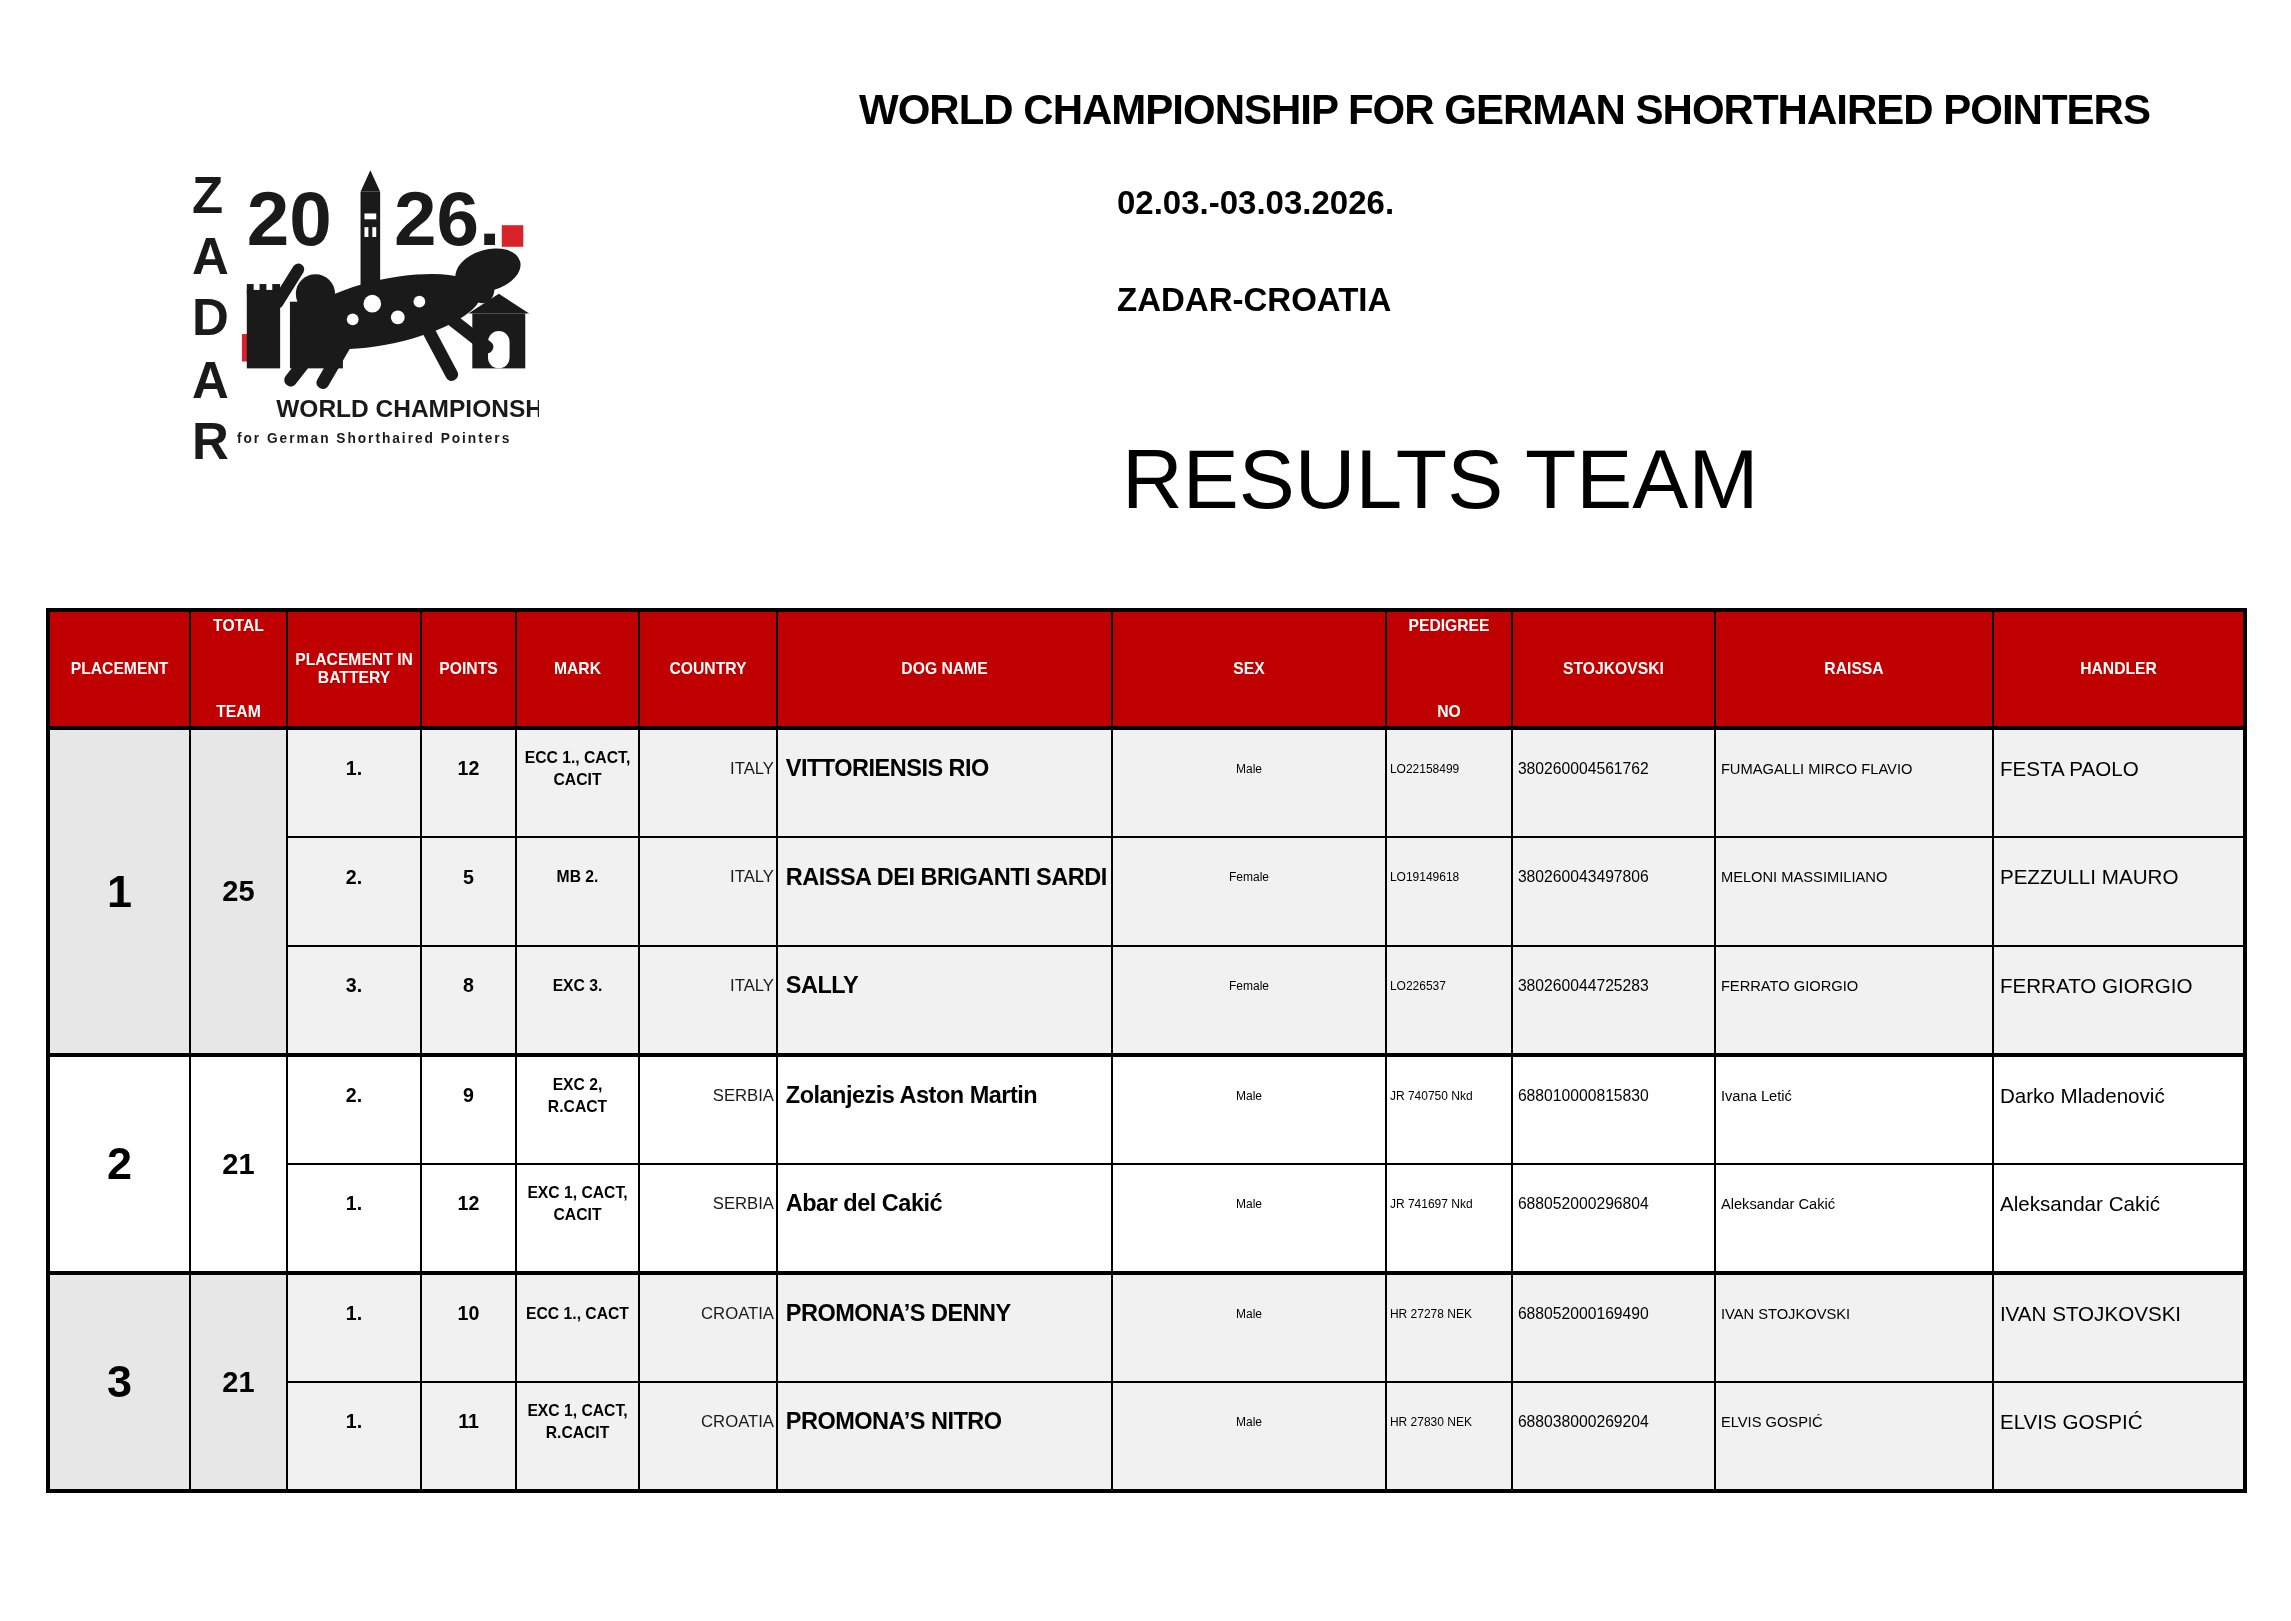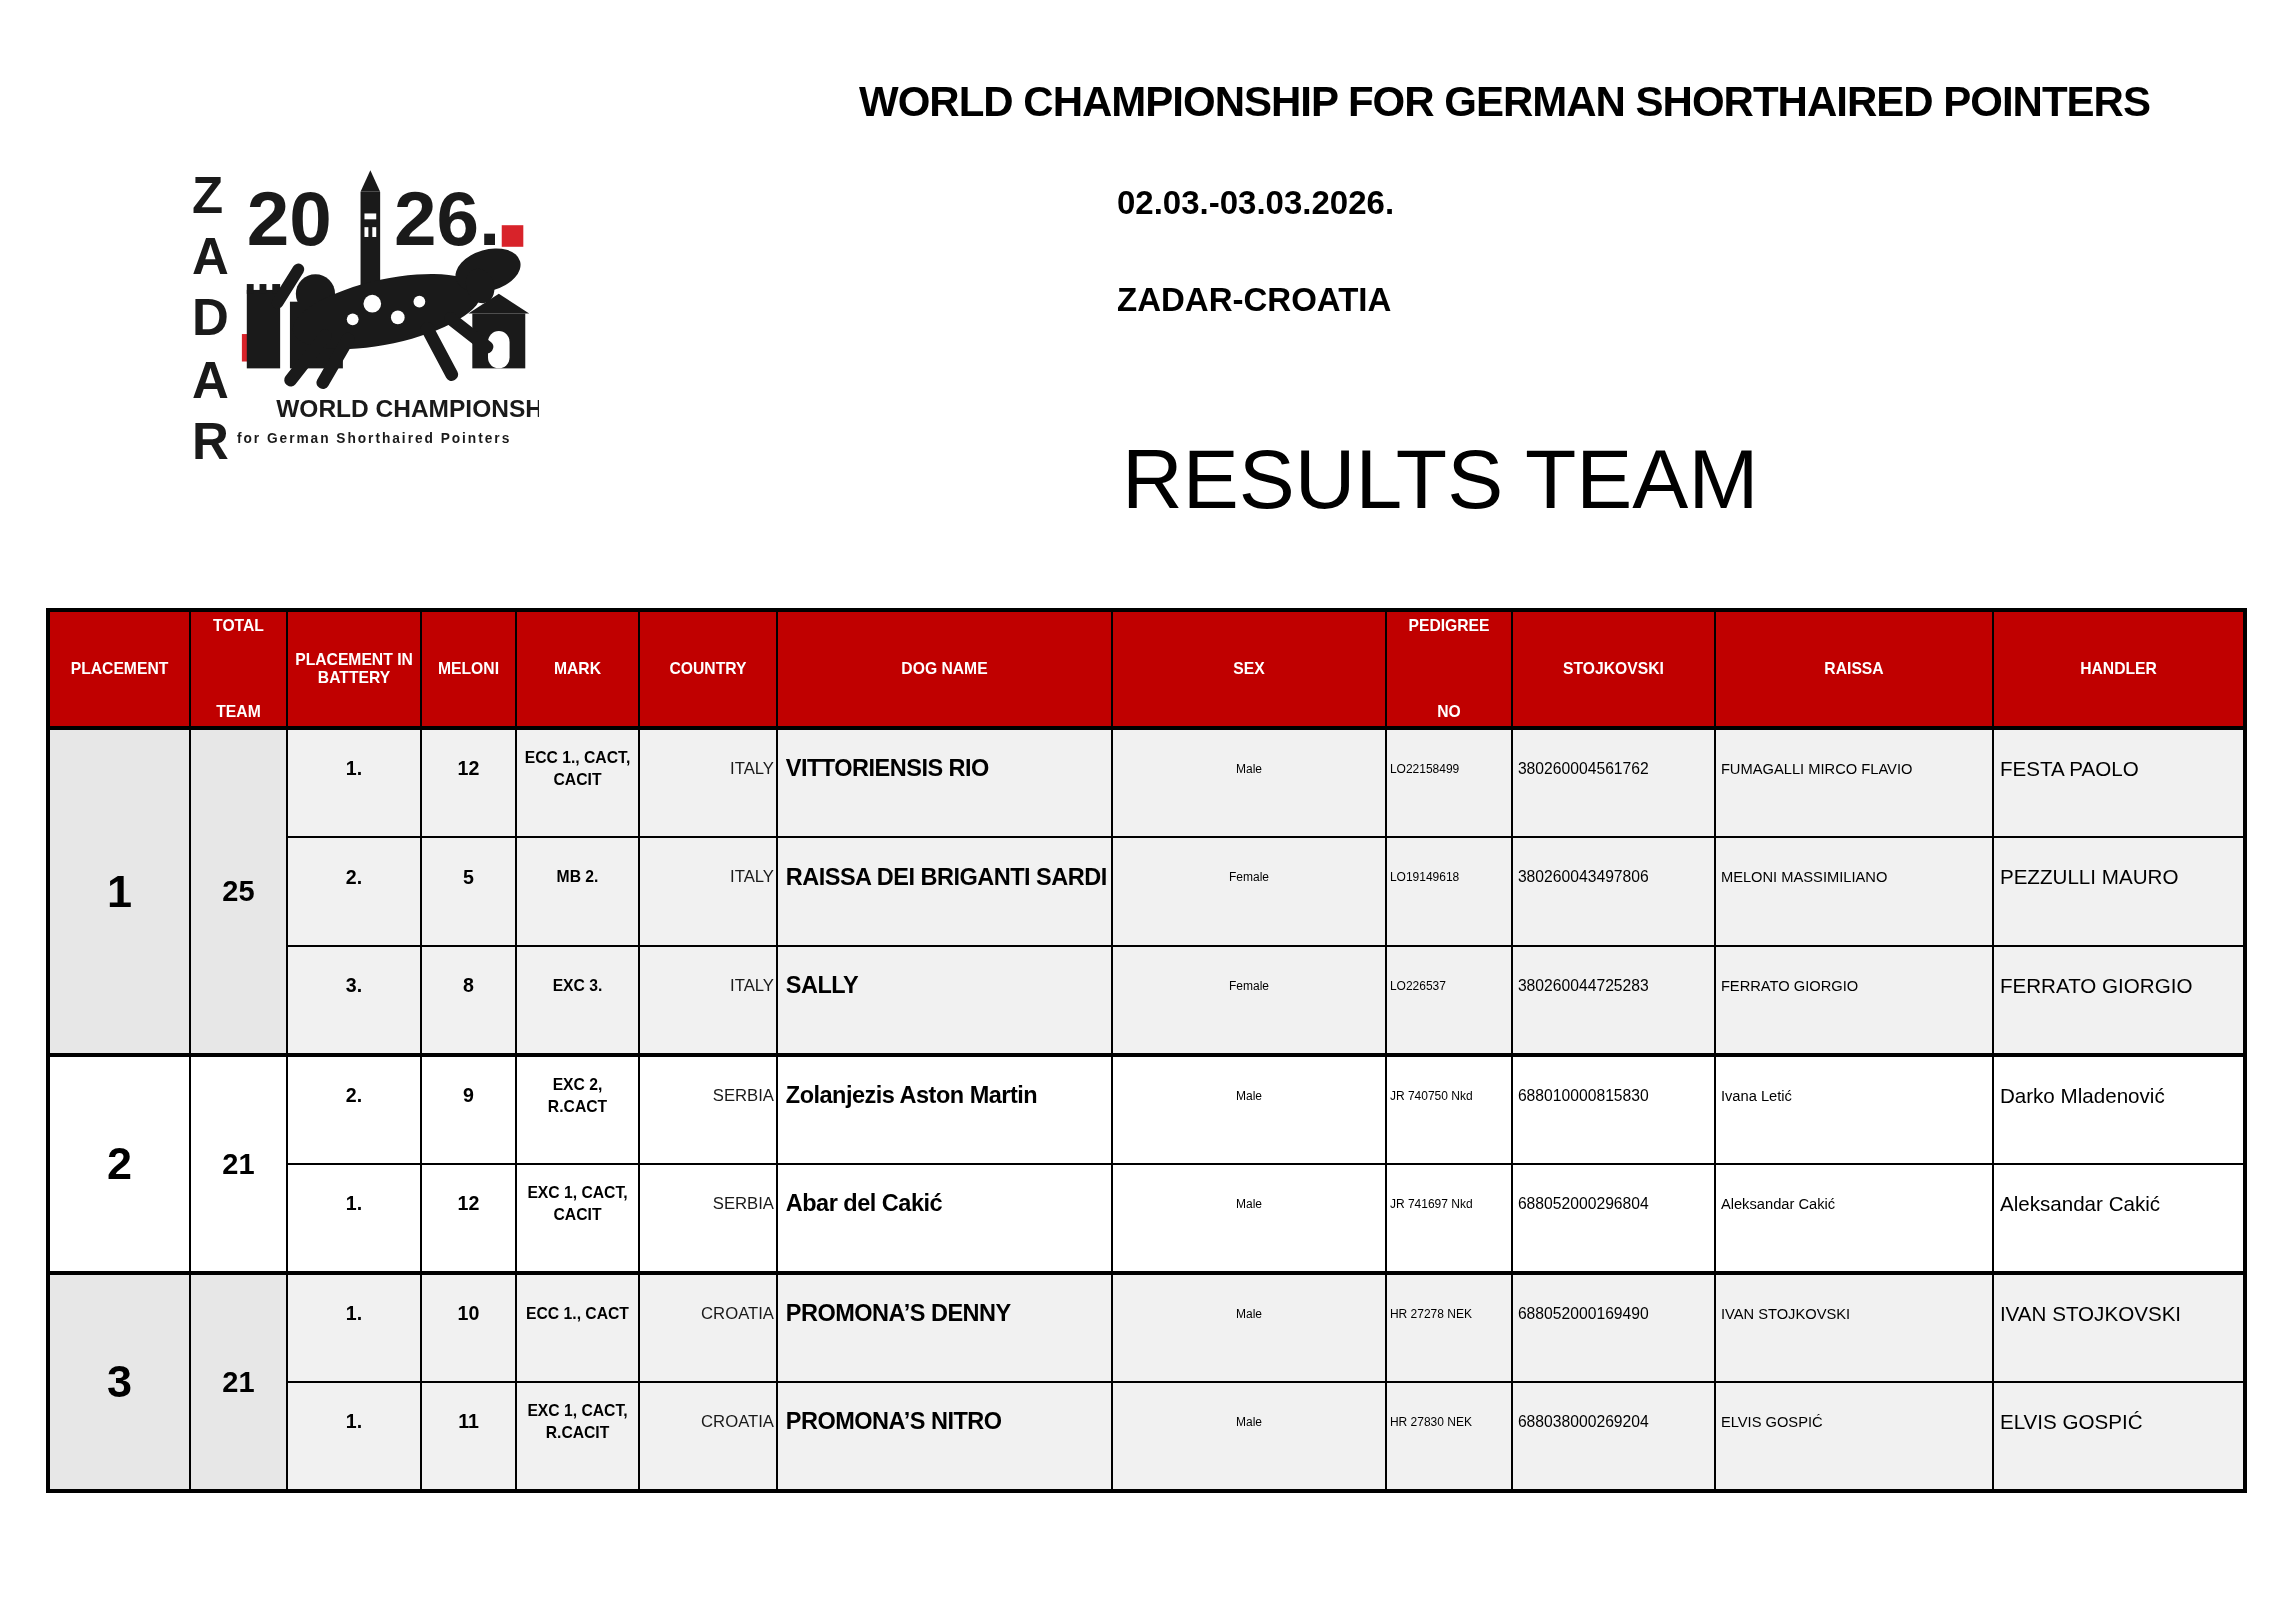--- a/index.html
+++ b/index.html
@@ -5,21 +5,21 @@
   * { margin:0; padding:0; box-sizing:border-box; }
   html,body { background:#fff; }
   body {
     width:2292px; height:1621px; position:relative; overflow:hidden;
     font-family:"Liberation Sans", sans-serif; color:#000;
   }
 
   
   .logo { position:absolute; left:186px; top:162px; width:353px; height:299px; }
   .page-title {
-    position:absolute; left:740px; top:78px; width:1529px;
+    position:absolute; left:740px; top:86px; width:1529px;
     font-size:42px; font-weight:bold; text-align:center; letter-spacing:-1px;
   }
   .event-date { position:absolute; left:1117px; top:184px; font-size:33px; font-weight:bold; }
   .event-location { position:absolute; left:1117px; top:281px; font-size:33px; font-weight:bold; }
   .results-title {
     position:absolute; left:1122px; top:431px;
     font-size:84px; font-weight:normal; letter-spacing:0px;
   }
 
   
@@ -143,21 +143,21 @@
   <thead>
     <tr>
       <th>PLACEMENT</th>
       <th>
         <div class="v-split">
           <span>TOTAL</span>
           <span>TEAM</span>
         </div>
       </th>
       <th>PLACEMENT IN BATTERY</th>
-      <th>MELONI</th>
+      <th>POINTS</th>
       <th>MARK</th>
       <th>COUNTRY</th>
       <th>DOG NAME</th>
       <th>SEX</th>
       <th>
         <div class="v-split">
           <span>PEDIGREE</span>
           <span>NO</span>
         </div>
       </th>

